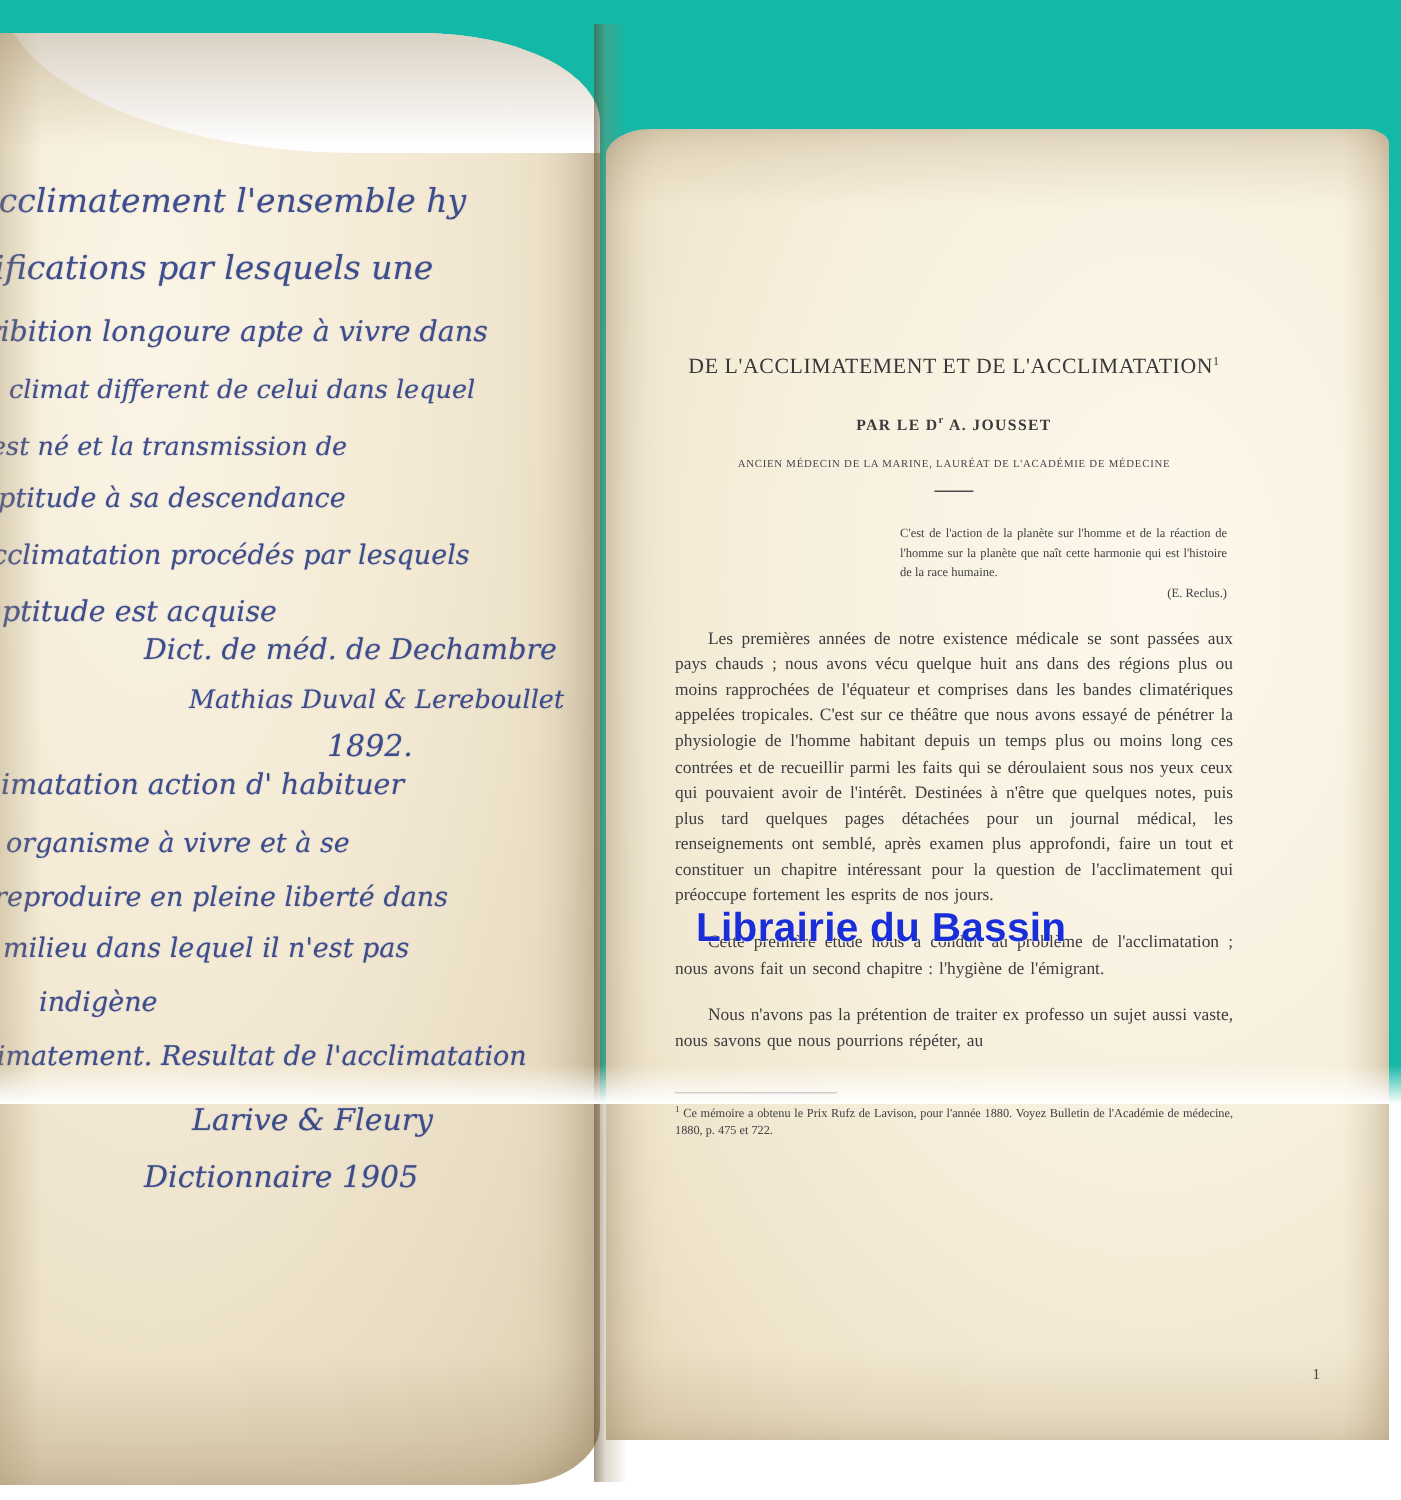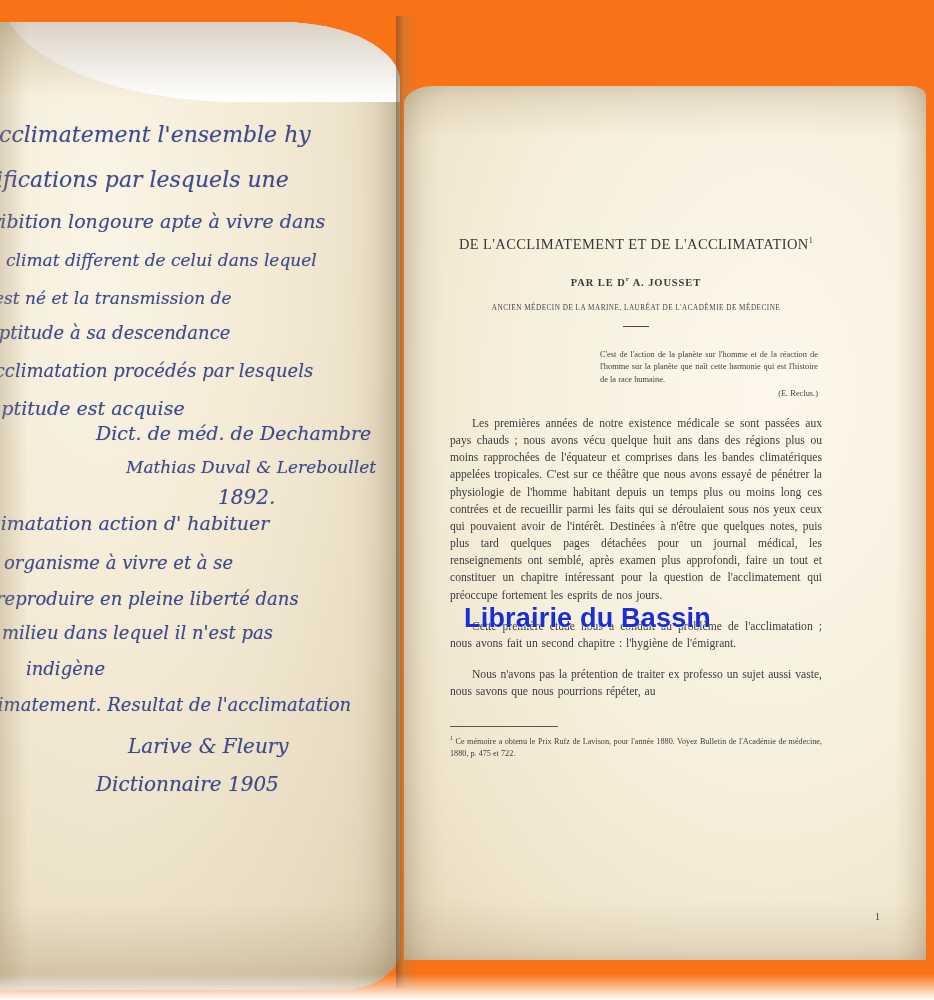--- a/index.html
+++ b/index.html
@@ -10,22 +10,22 @@
   body {
     width: 934px;
     height: 1000px;
     overflow: hidden;
     font-family: "Liberation Serif", serif;
   }
 
   #book {
     position: relative;
     width: 934px;
-    height: 1000px;
-    background: #f97316;
+    height: 736px;
+    background: #14b8a6;
   }
 
   
   #left-page {
     position: absolute;
     left: 0;
     top: 22px;
     width: 400px;
     height: 968px;
     background:

